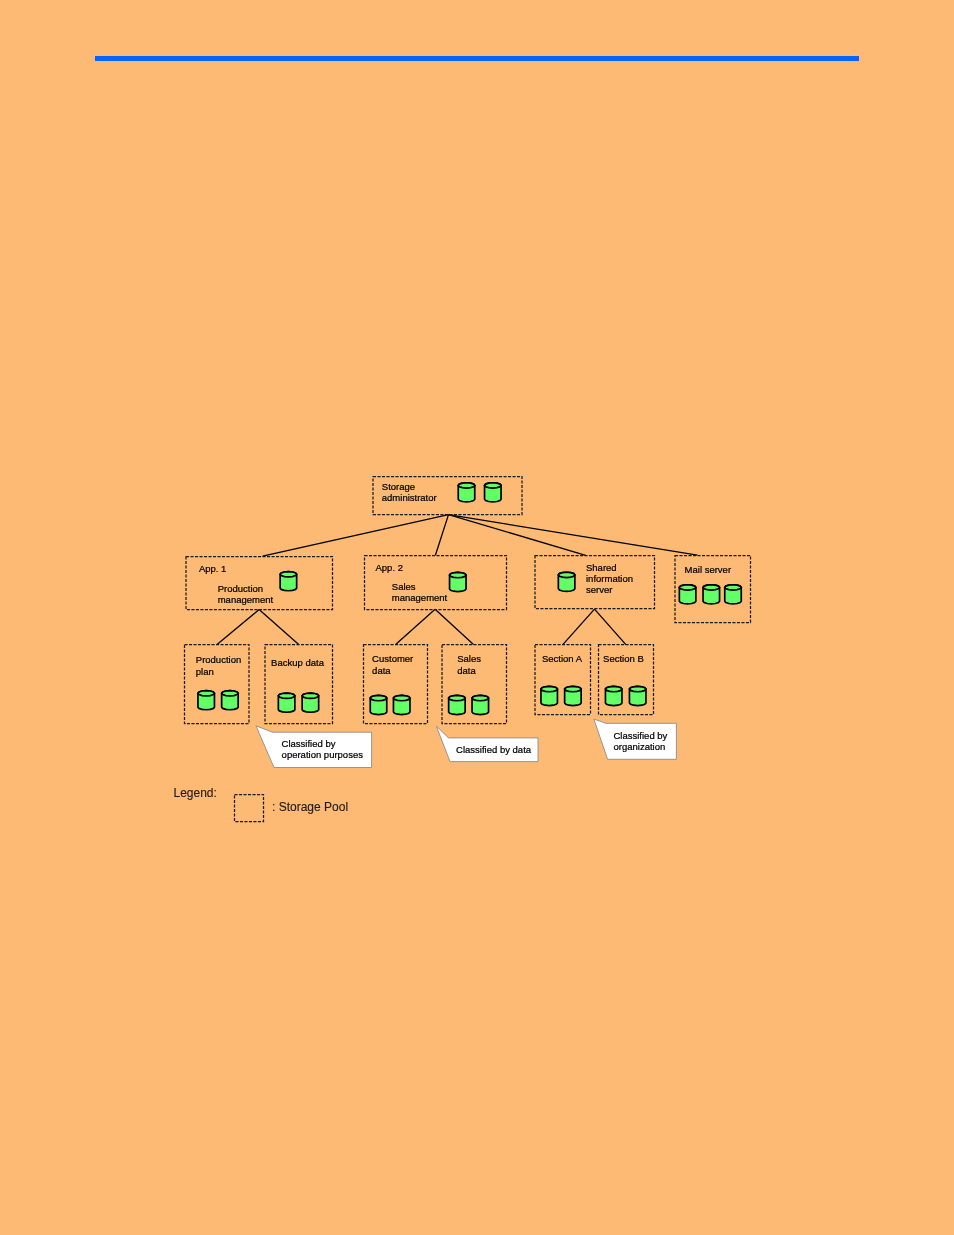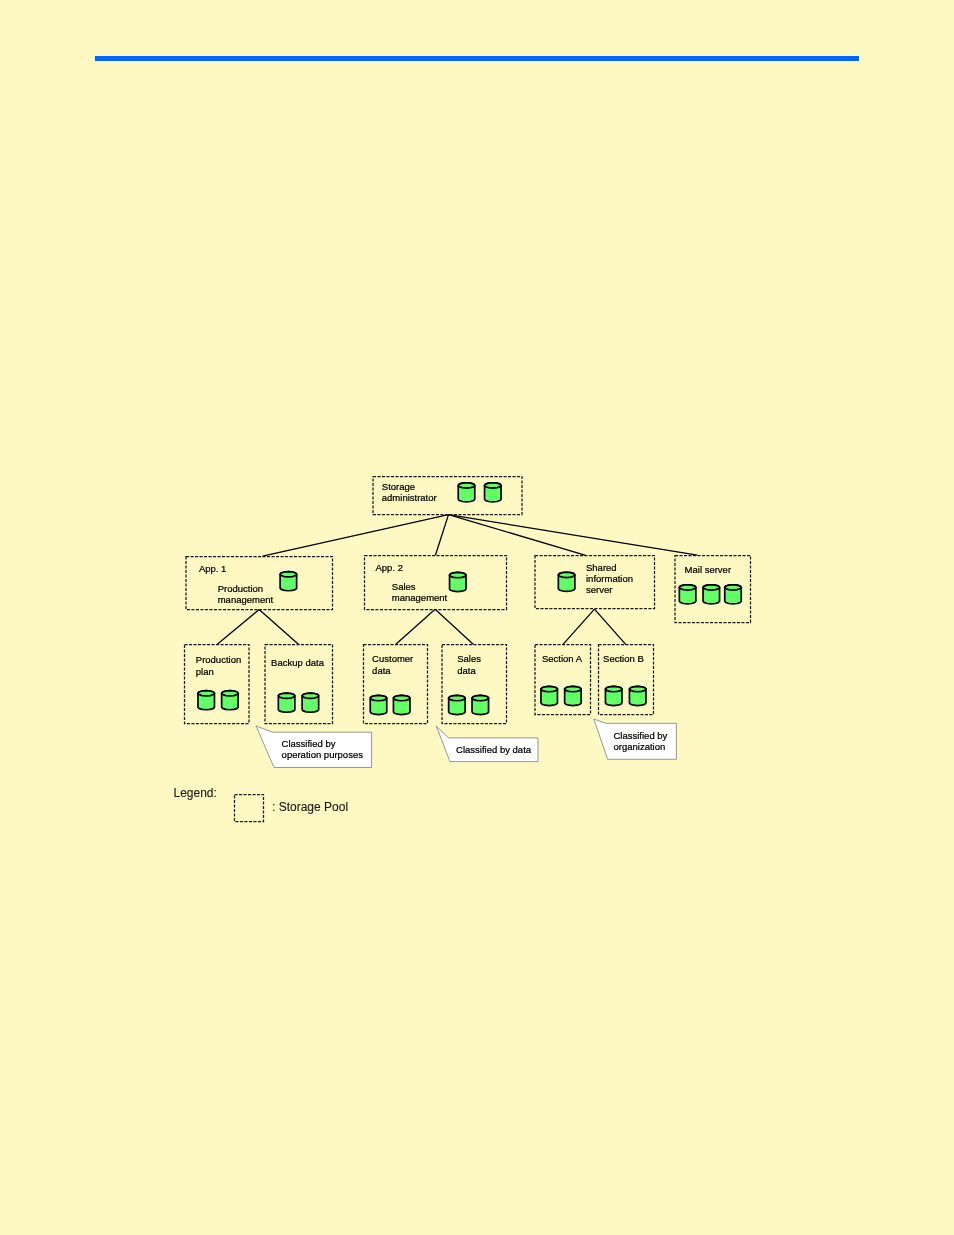--- a/index.html
+++ b/index.html
@@ -1,18 +1,18 @@
 <!DOCTYPE html>
 <html><head>
 <meta charset="utf-8">
 <title>Storage pool configuration diagram</title>
 <style>
   html,body{margin:0;padding:0;background:#ffffff;}
   body{width:954px;height:1235px;font-family:"Liberation Sans",sans-serif;overflow:hidden;}
-  .page{position:relative;width:954px;height:1235px;background:#fef9c3;}
+  .page{position:relative;width:954px;height:1235px;background:#fdba74;}
   .rule{position:absolute;left:95px;top:56px;width:764px;height:5px;background:#0066ff;}
   .figure{position:absolute;left:0;top:0;width:954px;height:1235px;}
   svg{display:block;}
   .lbl{font-family:"Liberation Sans",sans-serif;font-size:9.5px;fill:#000000;stroke:#000000;stroke-width:0.22;paint-order:stroke fill;}
   .lgd{font-family:"Liberation Sans",sans-serif;font-size:12px;fill:#1a1a1a;stroke:#1a1a1a;stroke-width:0.12;paint-order:stroke fill;}
 </style>
 </head>
 <body>
 
 <div class="page">

